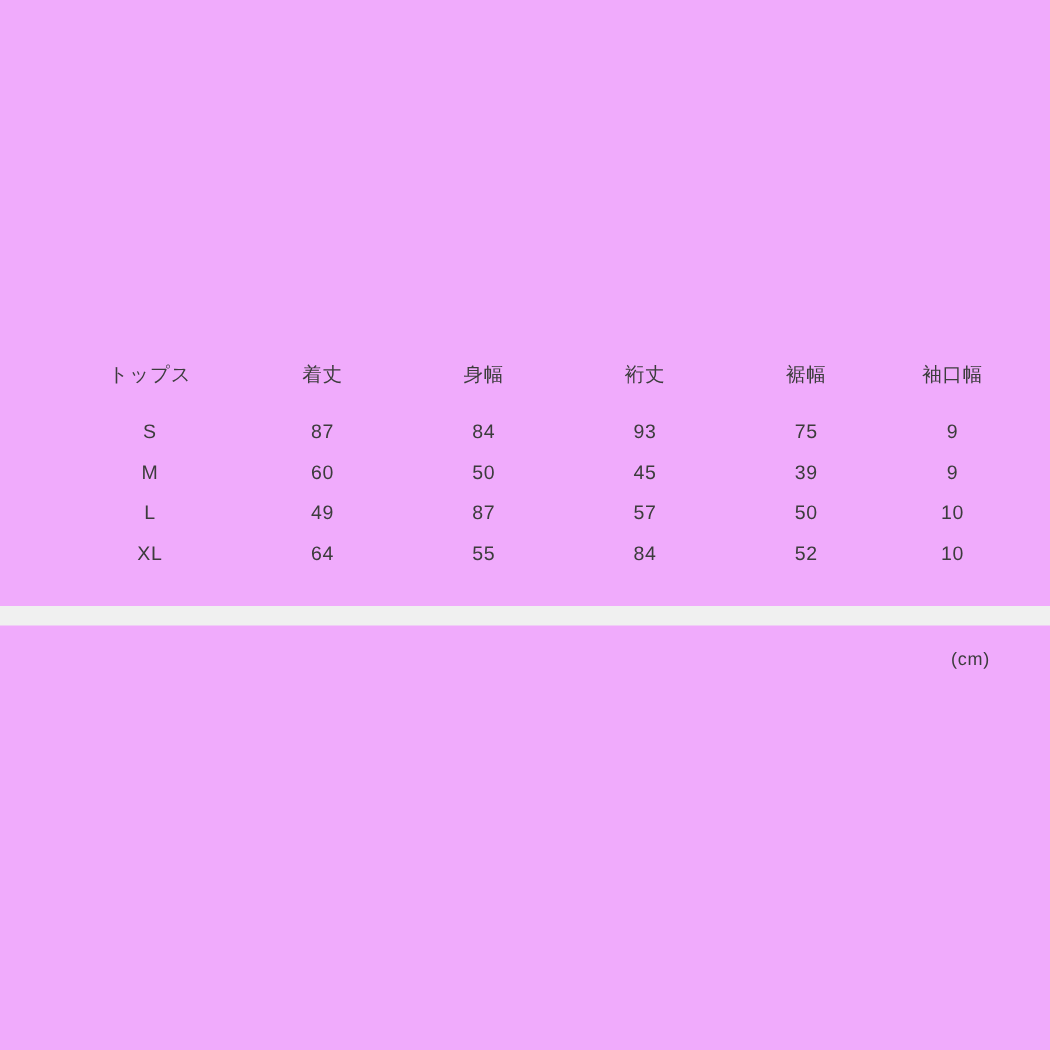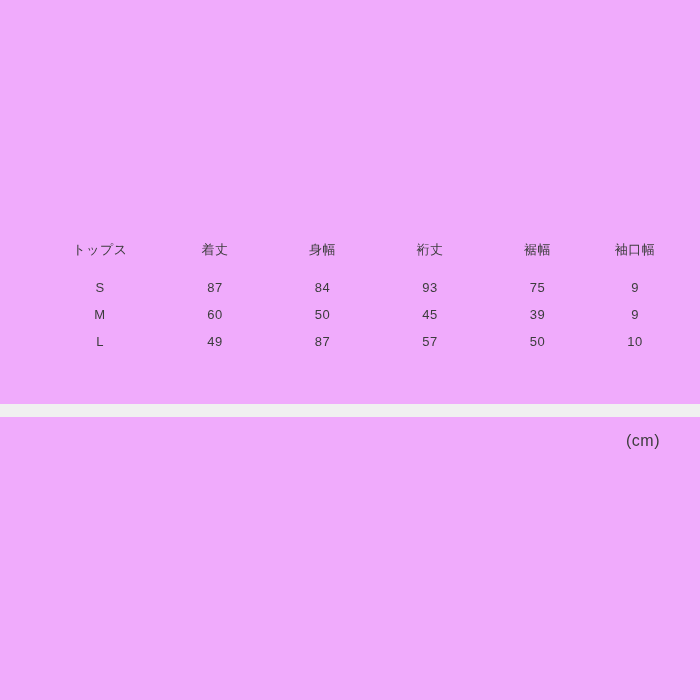--- a/index.html
+++ b/index.html
@@ -77,21 +77,21 @@
     top: 404px;
     width: 700px;
     height: 13px;
     background: #f0f0f0;
   }
 
   .unit-note {
     position: absolute;
     right: 40px;
     top: 432px;
-    font-size: 16px;
+    font-size: 12px;
     color: #3c3c3c;
     letter-spacing: 0.5px;
     margin-left: 20px;
   }
 </style>
 </head>
 <body>
 
 <div class="page">
 
@@ -133,20 +133,28 @@
           <td>9</td>
         </tr>
         <tr>
           <td>L</td>
           <td>49</td>
           <td>87</td>
           <td>57</td>
           <td>50</td>
           <td>10</td>
         </tr>
+        <tr>
+          <td>XL</td>
+          <td>64</td>
+          <td>55</td>
+          <td>84</td>
+          <td>52</td>
+          <td>10</td>
+        </tr>
       </tbody>
     </table>
   </div>
 
   <div class="divider"></div>
 
   <div class="unit-note">(cm)</div>
 
 </div>
 

